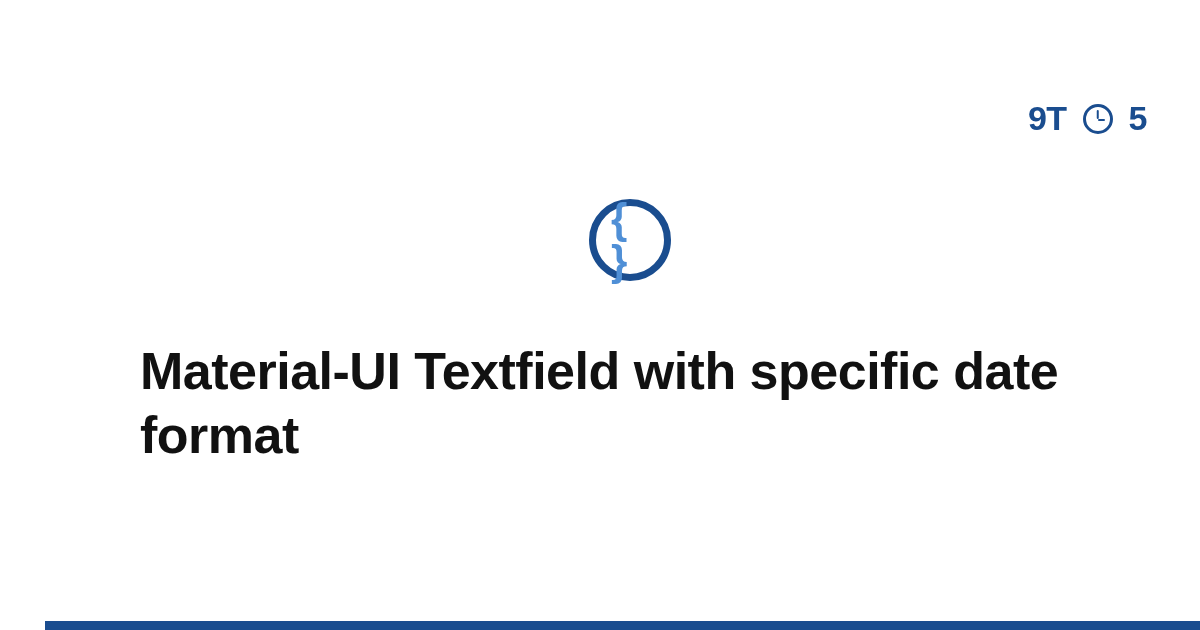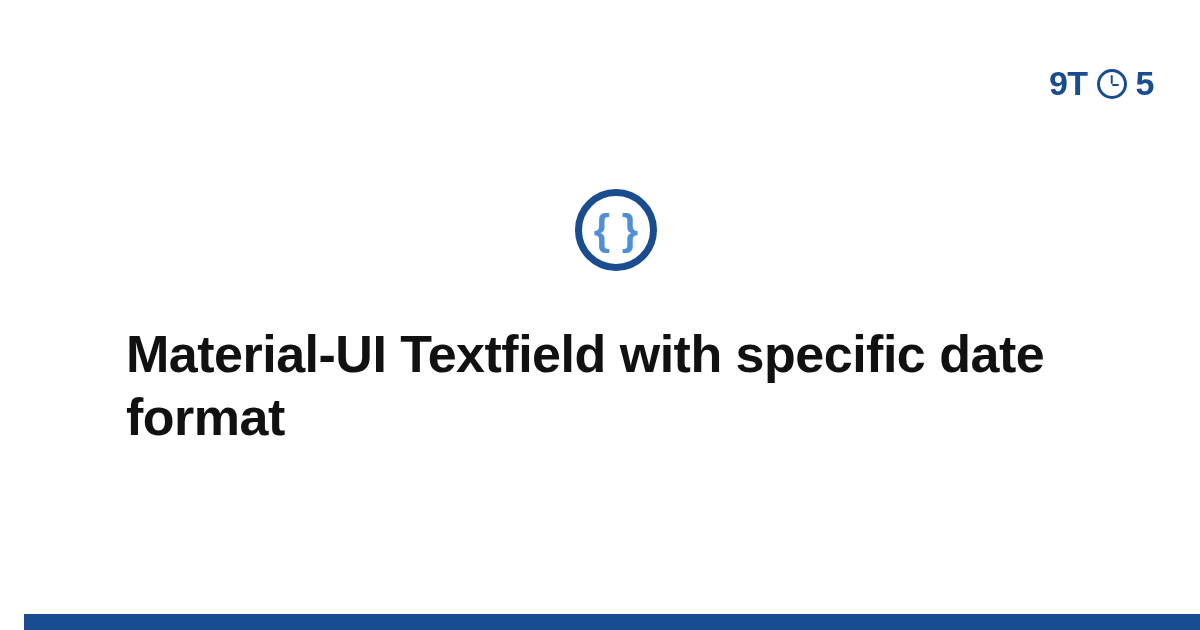--- a/index.html
+++ b/index.html
@@ -1,16 +1,16 @@
 <!DOCTYPE html>
 <html><head>
   <meta charset="utf-8">
   <style>
     * {
-      margin: 8px;
+      margin: 15px;
       padding: 0;
       box-sizing: border-box;
     }
     body {
       width: 1200px;
       height: 630px;
       background: #ffffff;
       font-family: "Helvetica Neue", Helvetica, Arial, sans-serif;
       position: relative;
       overflow: hidden;

